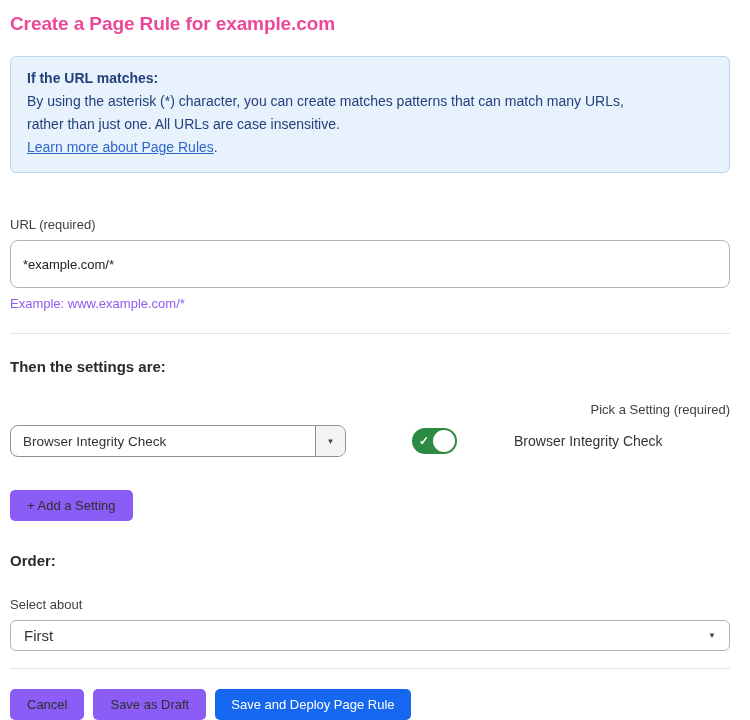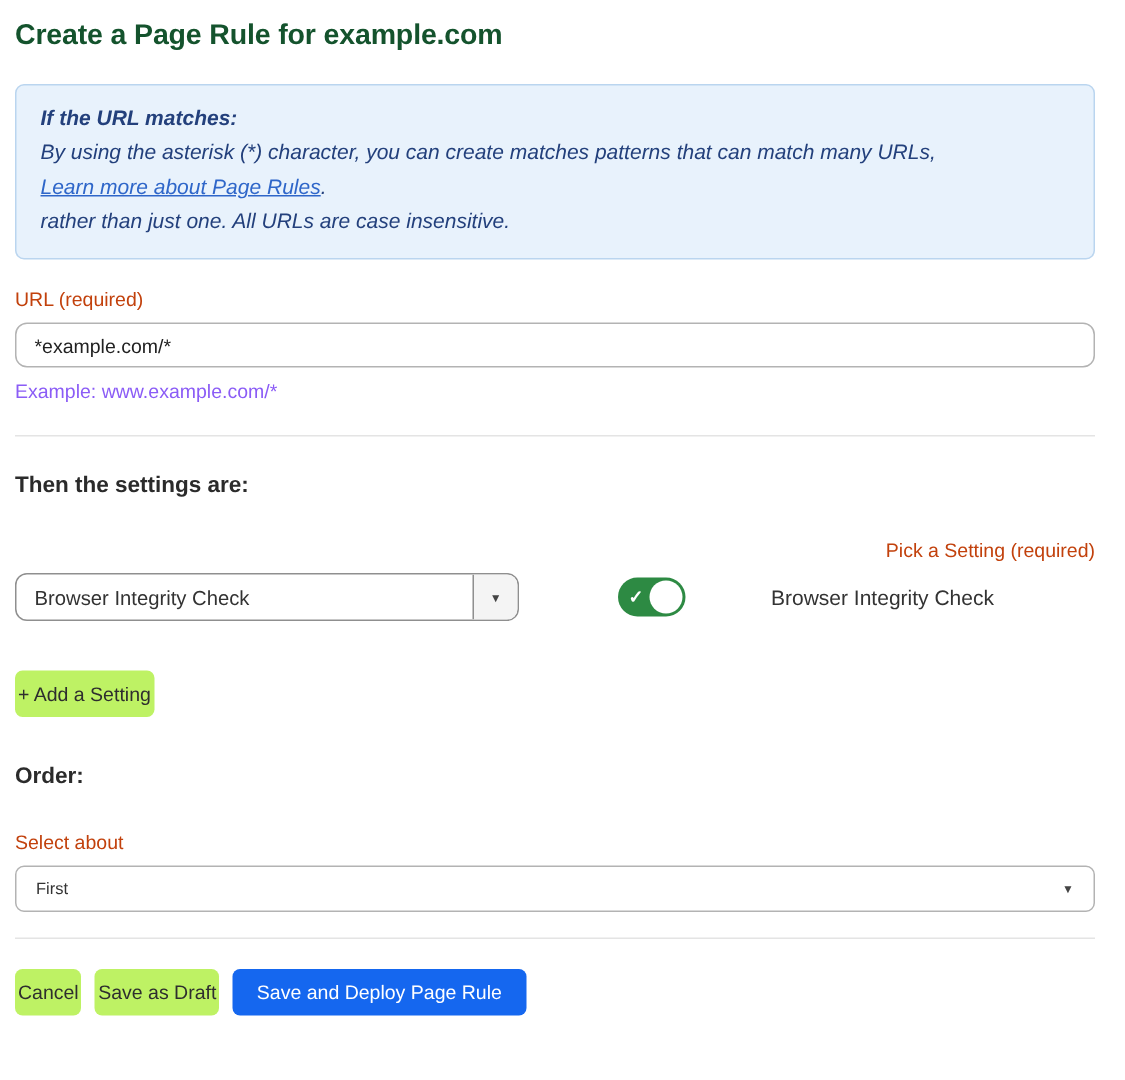--- a/index.html
+++ b/index.html
@@ -7,42 +7,41 @@
   body {
     width: 750px; height: 720px;
     background: #ffffff;
     font-family: "Liberation Sans", sans-serif;
     color: #2e2e2e;
     overflow: hidden;
   }
   .container { padding: 13px 20px 0 10px; }
 
   .page-title {
-    font-size: 19px; font-weight: bold; color: #14532d;
+    font-size: 19px; font-weight: bold; color: #ec4899;
     margin: 0 0 21px 0; letter-spacing: -0.1px;
   }
 
   .info-box {
     background: #e8f2fc;
     border: 1px solid #bad5ef;
     border-radius: 6px;
     padding: 10px 16px 13px 16px;
     font-size: 14px; line-height: 23px;
     color: #23407c;
-    margin-bottom: 19px;
-    font-style: italic;
+    margin-bottom: 44px;
   }
   .info-box .info-heading { font-weight: bold; }
   .info-link { color: #2e66c9; text-decoration: underline; cursor: pointer; }
   .info-link-suffix { color: #23407c; }
 
-  .field-label { font-size: 13px; color: #c2410c; margin-bottom: 8px; }
+  .field-label { font-size: 13px; color: #404040; margin-bottom: 8px; }
 
   .url-input {
-    width: 100%; height: 30px;
+    width: 100%; height: 48px;
     border: 1px solid #b3b3b3; border-radius: 8px;
     padding: 0 12px; font-size: 13px; color: #222;
     font-family: "Liberation Sans", sans-serif;
     outline: none; background: #fff;
   }
   .helper-text { font-size: 13px; color: #8b5cf6; margin-top: 8px; }
 
   .divider { border: none; border-top: 1px solid #e4e4e4; margin: 0; }
   .divider.d1 { margin-top: 22px; }
   .divider.d2 { margin-top: 17px; }
@@ -86,51 +85,51 @@
     position: absolute; right: 2px; top: 2px;
     width: 22px; height: 22px; border-radius: 50%;
     background: #ffffff;
   }
   .toggle-text { margin-left: 13px; font-size: 14px; color: #333; }
 
   .btn {
     display: inline-block; border: none; cursor: pointer;
     font-family: "Liberation Sans", sans-serif;
     font-size: 13px; border-radius: 5px;
-    padding: 8px 2px; color: #2e2e2e; background: #bef264;
+    padding: 8px 17px; color: #2e2e2e; background: #8b5cf6;
   }
   .btn-add { margin-top: 33px; }
   .btn-primary { background: #1567ef; color: #ffffff; padding: 8px 16px; }
 
   .order-label { margin-top: 28px; }
   .order-select {
     margin-top: 0; width: 100%; height: 31px;
     border: 1px solid #b3b3b3; border-radius: 6px;
     display: flex; align-items: center; justify-content: space-between;
     padding: 0 13px; background: #fff; cursor: pointer;
   }
-  .order-select .select-value { font-size: 11px; color: #333; }
+  .order-select .select-value { font-size: 15px; color: #333; }
   .order-select .select-caret { font-size: 8px; color: #444; }
 
   .order-helper { font-size: 13.5px; color: #474747; line-height: 22px; margin-top: 7px; }
 
   .footer-row { display: flex; gap: 9px; margin-top: 20px; }
 </style>
 </head>
 <body>
 
 <div class="container">
 
   <h1 class="page-title">Create a Page Rule for example.com</h1>
 
   <div class="info-box">
     <div class="info-heading">If the URL matches:</div>
     <div>By using the asterisk (*) character, you can create matches patterns that can match many URLs,</div>
+    <div>rather than just one. All URLs are case insensitive.</div>
     <div><span class="info-link">Learn more about Page Rules</span><span class="info-link-suffix">.</span></div>
-    <div>rather than just one. All URLs are case insensitive.</div>
   </div>
 
   <div class="field-label">URL (required)</div>
   <input type="text" class="url-input" value="*example.com/*" style="">
   <div class="helper-text">Example: www.example.com/*</div>
 
   <hr class="divider d1">
 
   <h2 class="section-heading h-settings">Then the settings are:</h2>
 

